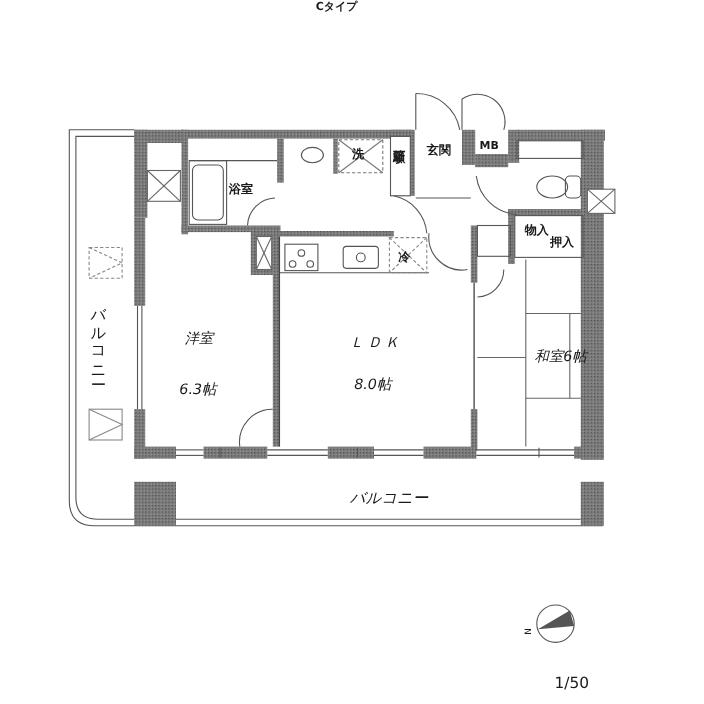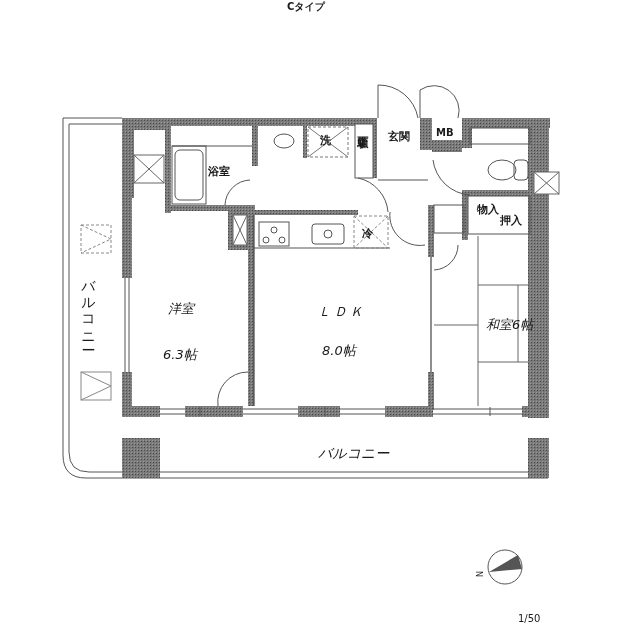--- a/index.html
+++ b/index.html
@@ -2,21 +2,21 @@
 <html><head>
 <meta charset="utf-8">
 <style>
   html, body { margin: 0; padding: 0; background: #ffffff; }
   body { width: 640px; height: 640px; position: relative; overflow: hidden;
          font-family: "DejaVu Sans", sans-serif; color: #1a1a1a; }
   #plan { position: absolute; left: 0; top: 0; width: 640px; height: 640px; }
   .lbl { position: absolute; font-family: "DejaVu Sans", sans-serif; color: #1a1a1a;
          white-space: nowrap; line-height: 1; }
   .title { left: 287px; top: 2px; font-size: 10px; font-weight: bold; text-align: center; }
-  .scale { left: 518px; top: 614px; font-size: 10px; }
+  .scale { left: 504px; top: 614px; font-size: 14px; }
   .room { font-size: 13px; font-style: italic; }
   .small { font-size: 11px; font-weight: bold; }
   .vert { writing-mode: vertical-rl; letter-spacing: 2px; font-size: 14px; }
 </style>
 </head>
 <body>
 
 <svg id="plan" viewBox="0 0 640 640" xmlns="http://www.w3.org/2000/svg">
   <defs>
     <pattern id="hatch" width="3" height="3" patternUnits="userSpaceOnUse">

